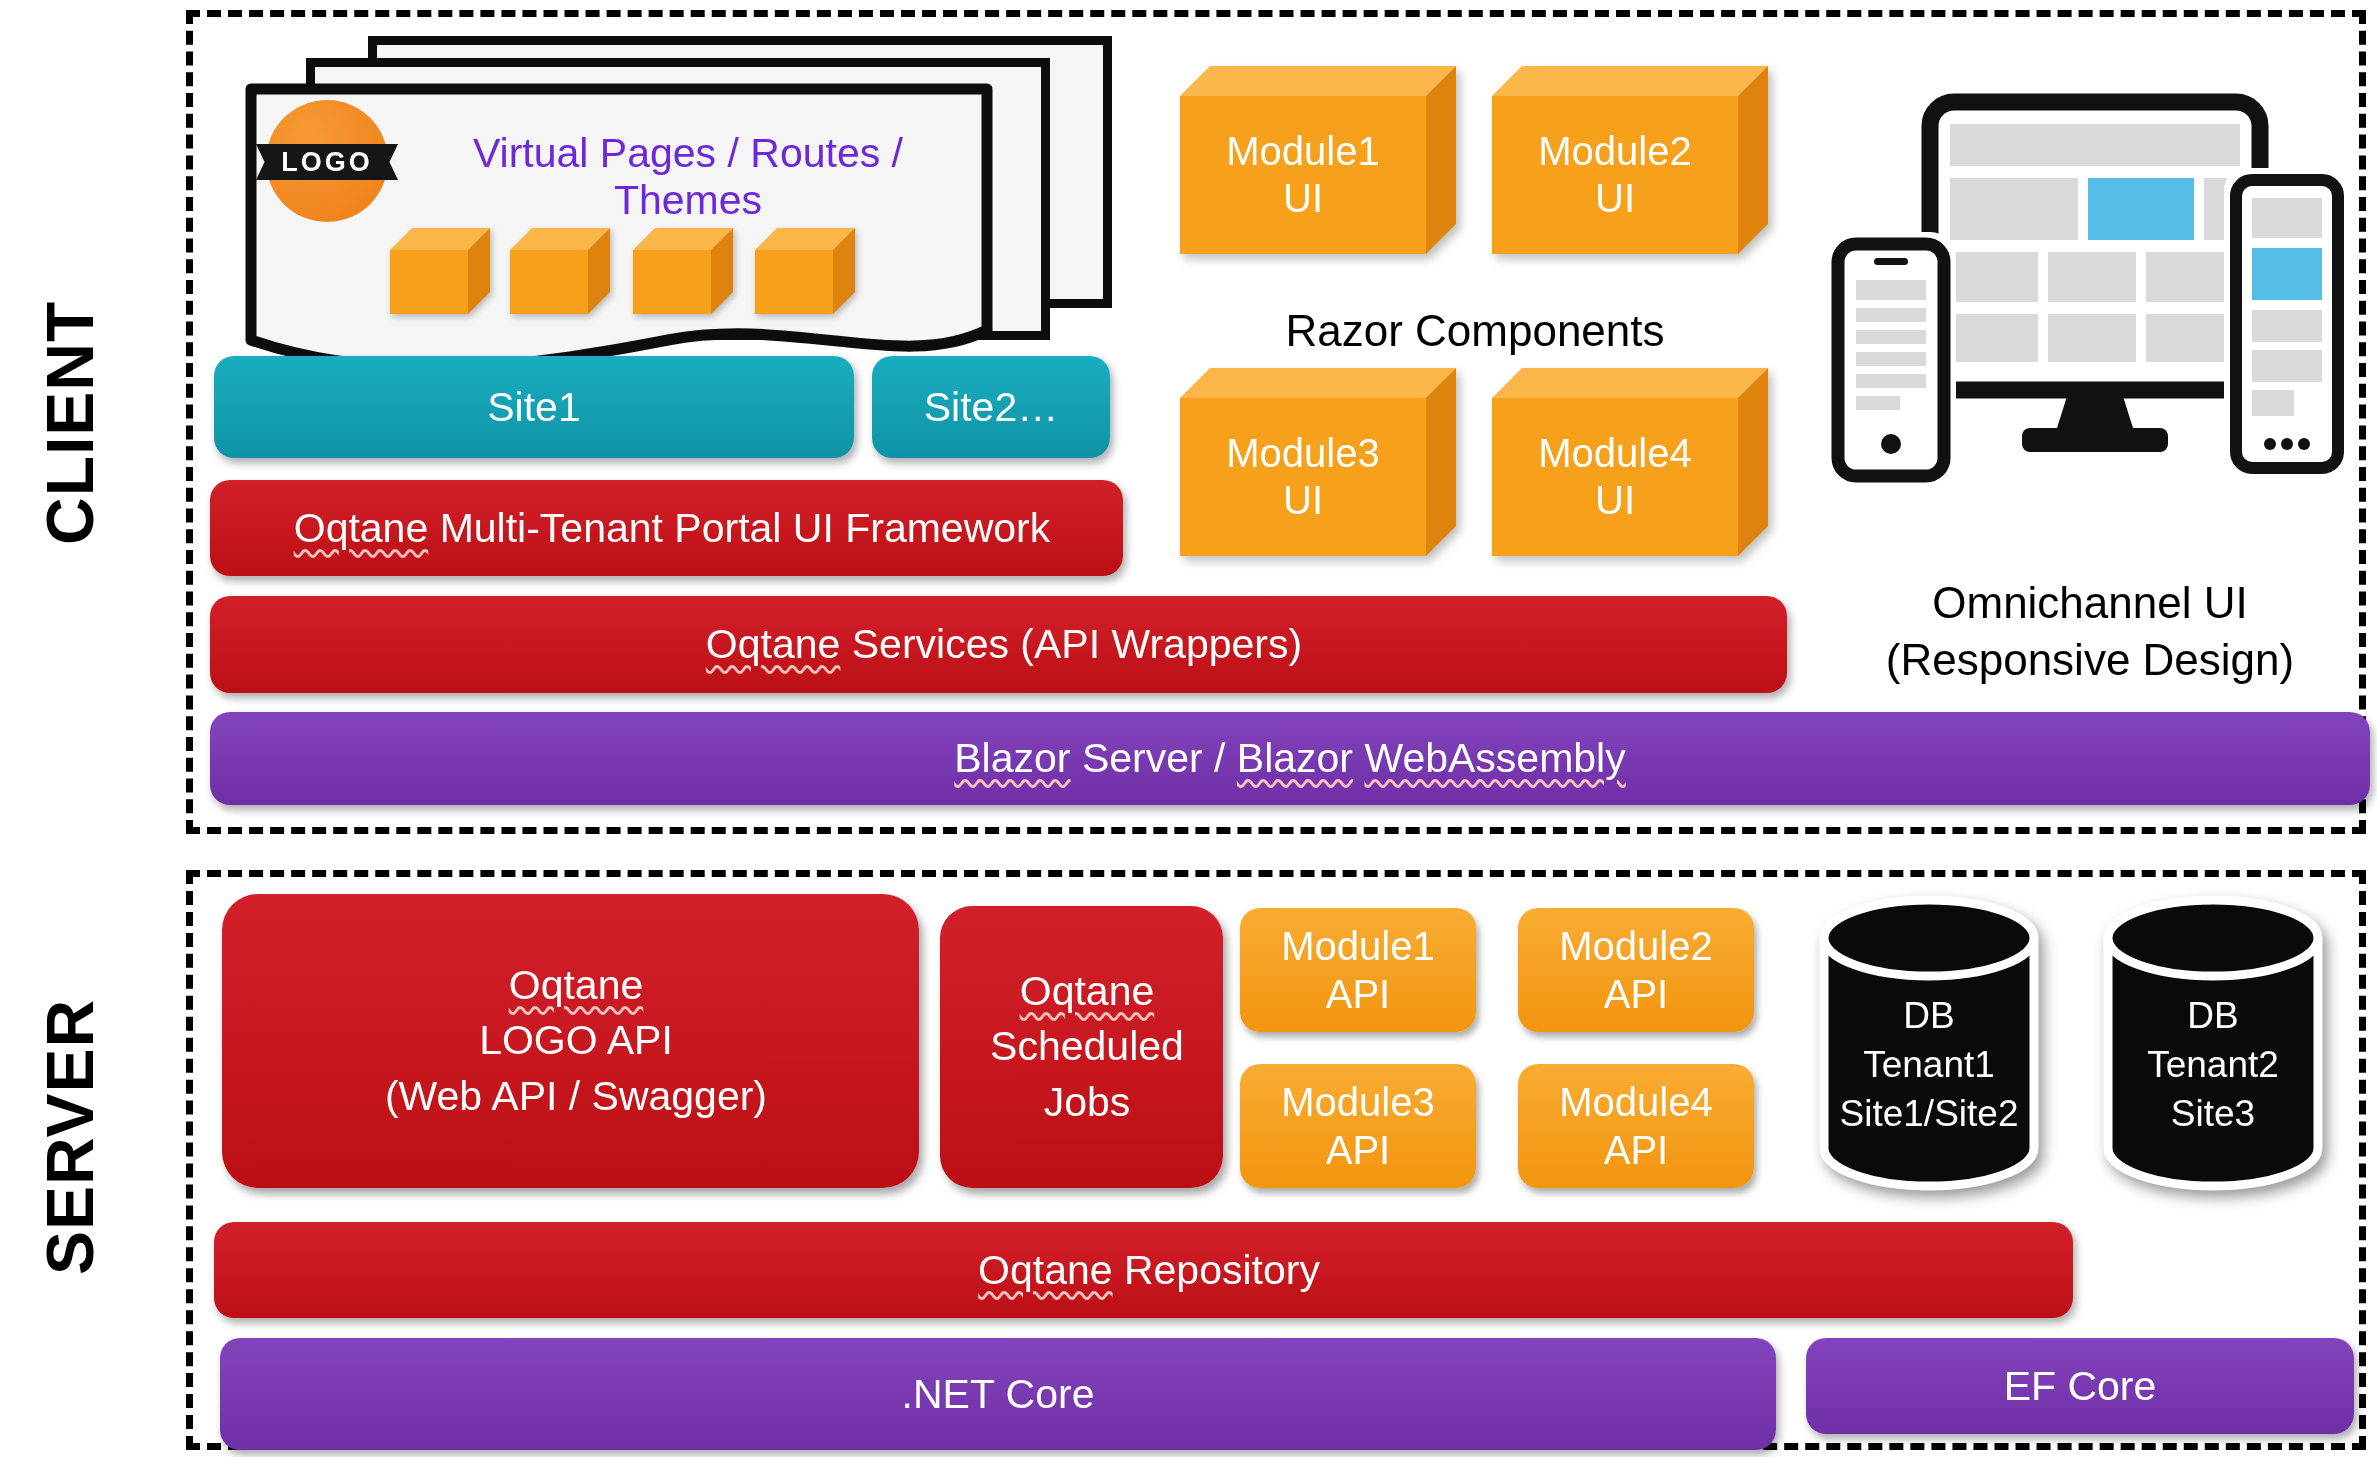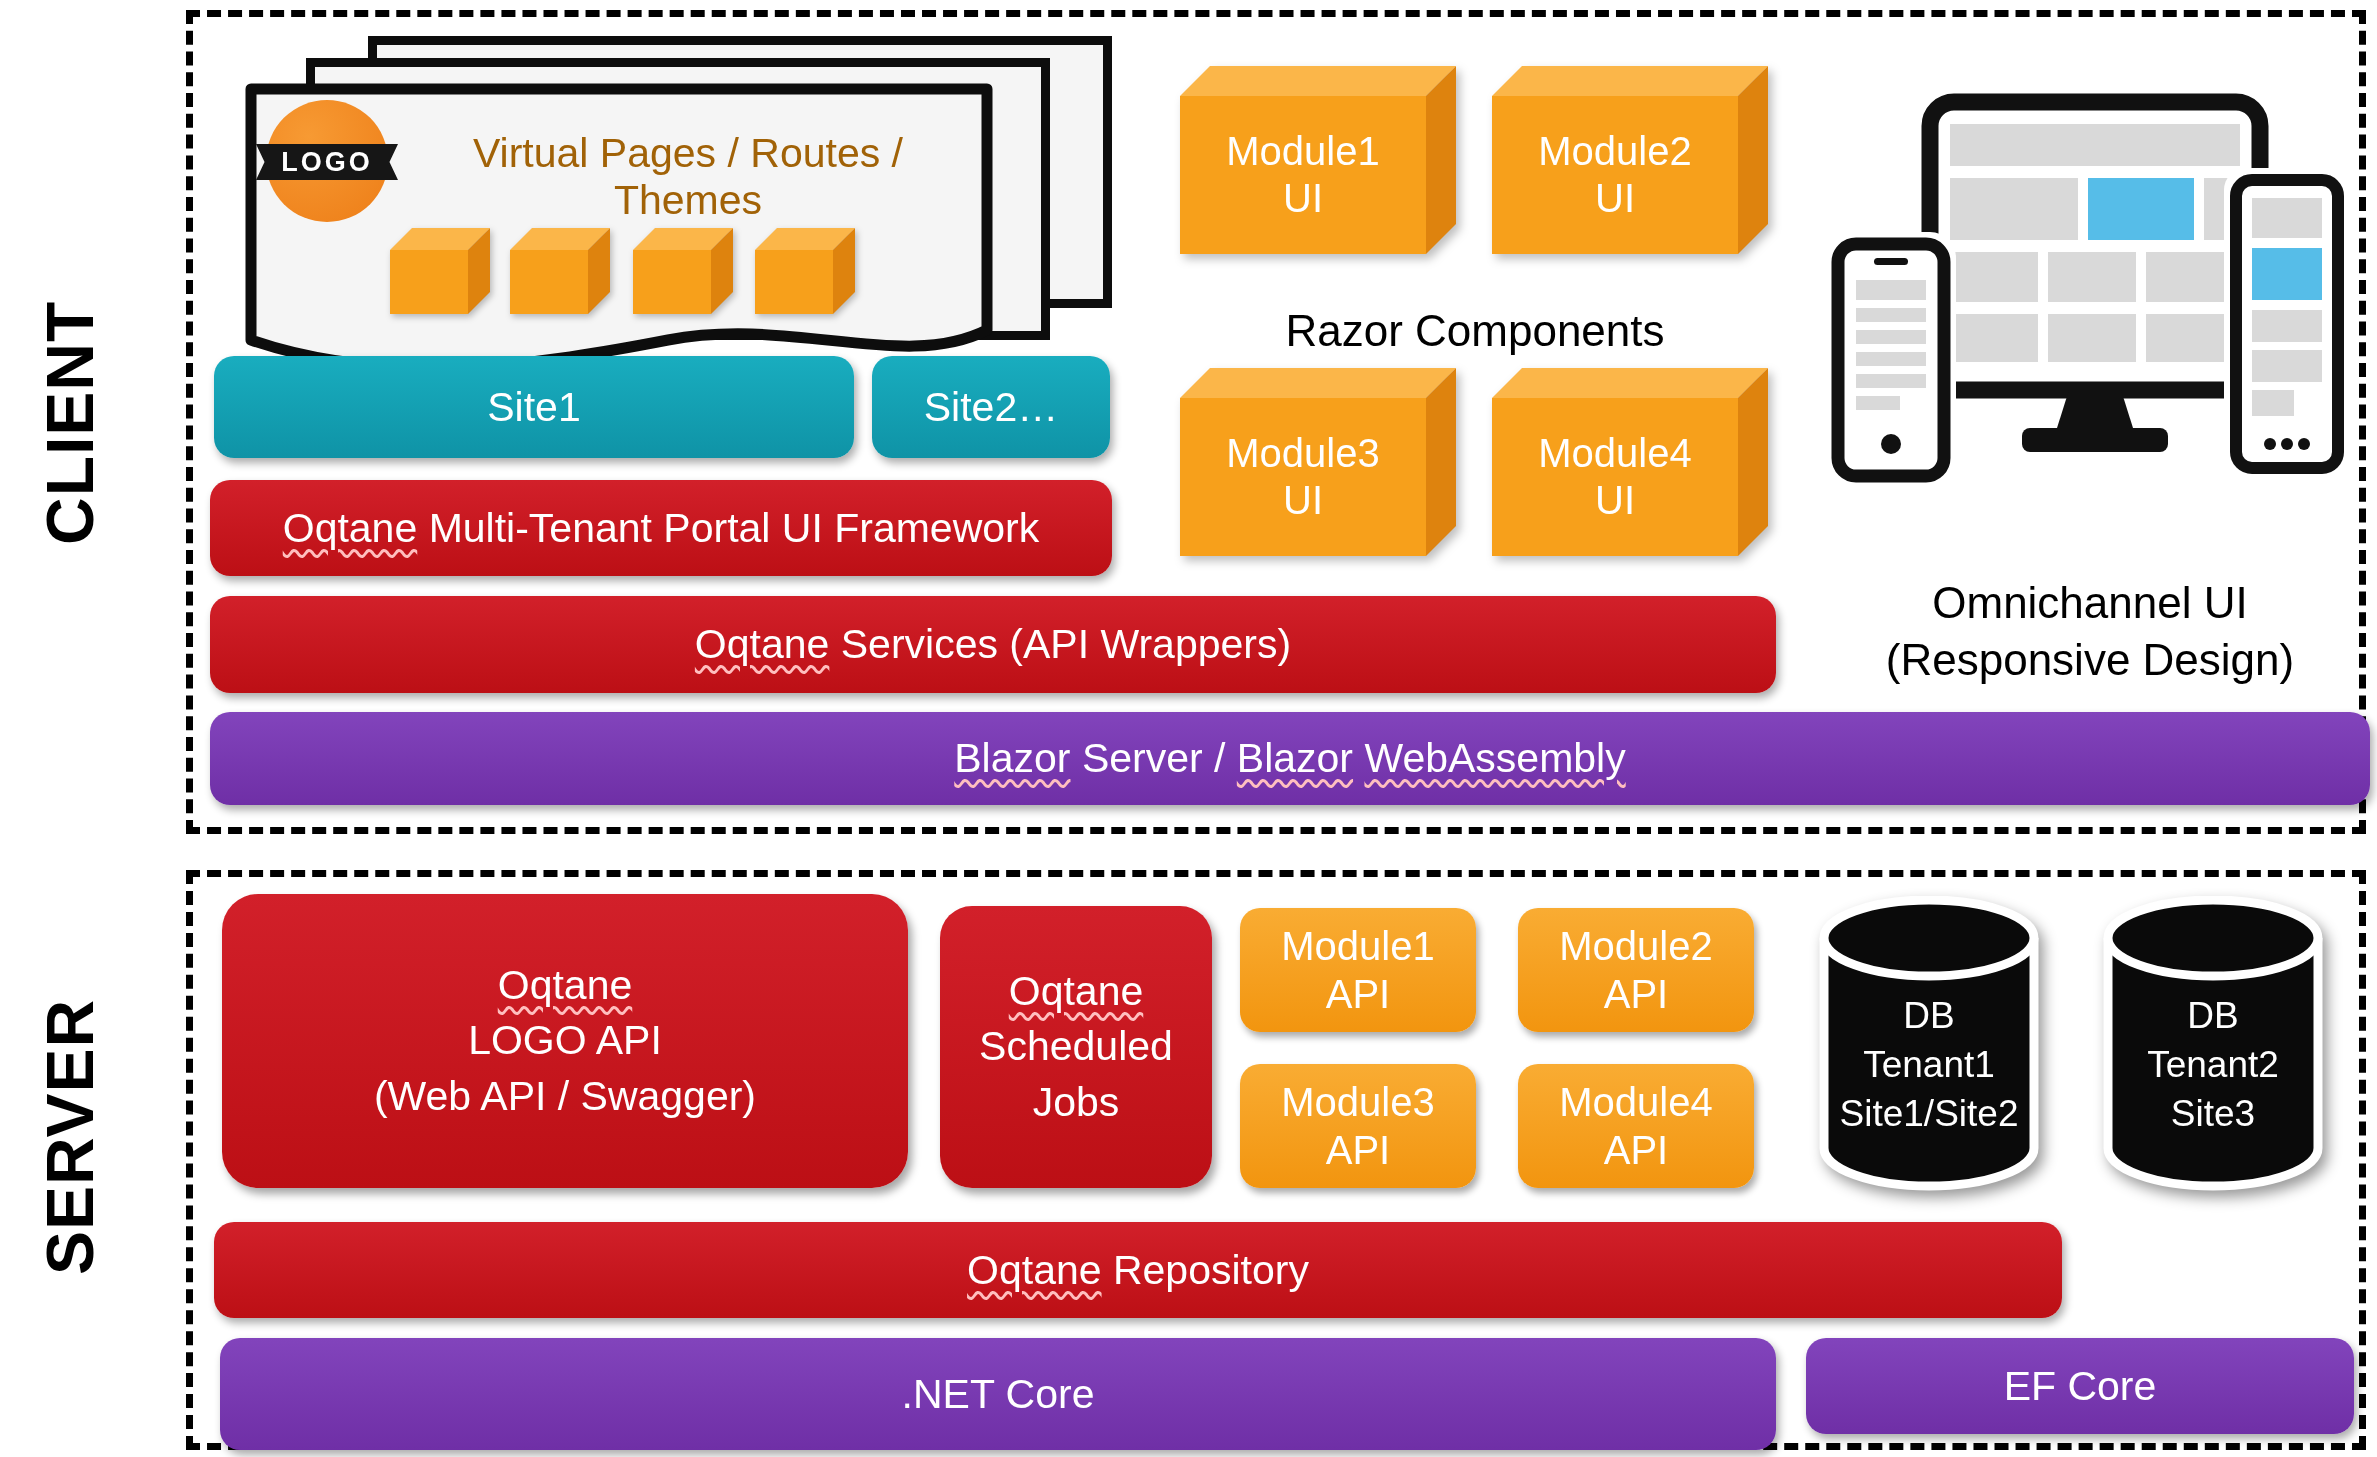--- a/index.html
+++ b/index.html
@@ -5,40 +5,40 @@
   html,body{margin:0;padding:0;background:#fff;}
   .canvas{position:relative;width:2377px;height:1457px;background:#fff;overflow:hidden;
           font-family:"Liberation Sans",sans-serif;color:#111;}
   .abs{position:absolute;}
   .dashed-box{position:absolute;border:7px dashed #000;box-sizing:border-box;background:#fff;}
   .side-label{position:absolute;width:230px;height:70px;line-height:70px;text-align:center;
               transform:rotate(-90deg);font-size:66px;font-weight:700;letter-spacing:1px;color:#000;}
   
   .bar{position:absolute;display:flex;align-items:center;justify-content:center;color:#fff;
        font-size:41px;border-radius:20px;box-shadow:3px 5px 8px rgba(0,0,0,.33);}
-  .red{background:linear-gradient(180deg,#D2202A 0%,#BC0F15 100%);}
+  .red{background:linear-gradient(180deg,#D2202A 0%,#BC0F15 100%);padding-left:11px;}
   .purple{background:linear-gradient(180deg,#8244BC 0%,#6F2FA6 100%);}
   .teal{background:linear-gradient(180deg,#19ADBF 0%,#0F93A6 100%);}
   .orange-flat{background:linear-gradient(180deg,#F9AC33 0%,#F2950F 100%);}
   .rbox{position:absolute;display:flex;flex-direction:column;align-items:center;justify-content:center;
         color:#fff;font-size:41px;line-height:1.35;box-shadow:4px 6px 9px rgba(0,0,0,.35);text-align:center;}
   .squiggle{text-decoration-line:underline;text-decoration-style:wavy;text-decoration-color:#ffbfbf;
             text-decoration-thickness:3px;text-underline-offset:7px;}
   .preline{white-space:pre-line;}
   
   .page-back{position:absolute;background:#f5f5f5;border:9px solid #0d0d0d;box-sizing:border-box;}
   .front-page{position:absolute;left:244px;top:82px;width:750px;height:314px;}
   .front-page svg{position:absolute;left:0;top:0;}
   .logo-badge{position:absolute;left:22px;top:18px;width:122px;height:122px;border-radius:50%;
               background:radial-gradient(circle at 35% 30%,#F79A33,#ED7D17);}
   .logo-ribbon{position:absolute;left:-10px;top:44px;width:142px;height:36px;background:#161616;
                clip-path:polygon(0 0,100% 0,94% 50%,100% 100%,0 100%,6% 50%);
                display:flex;align-items:center;justify-content:center;color:#fff;font-weight:700;
                font-size:27px;letter-spacing:3px;text-align:right;}
-  .pages-title{position:absolute;left:150px;top:48px;width:588px;text-align:center;font-size:41px;color:#a16207;}
+  .pages-title{position:absolute;left:150px;top:48px;width:588px;text-align:center;font-size:41px;color:#6d28d9;}
   
   .cube-l{position:absolute;width:276px;height:188px;filter:drop-shadow(4px 5px 5px rgba(0,0,0,.25));}
   .cube-l .face-top{position:absolute;left:0;top:0;width:276px;height:30px;background:#FBB649;
                     clip-path:polygon(30px 0,276px 0,246px 30px,0 30px);}
   .cube-l .face-side{position:absolute;left:246px;top:0;width:30px;height:188px;background:#DE830E;
                      clip-path:polygon(0 30px,30px 0,30px 158px,0 188px);}
   .cube-l .face-front{position:absolute;left:0;top:30px;width:246px;height:158px;background:#F7A01B;
                       display:flex;align-items:center;justify-content:center;text-align:center;
                       color:#fff;font-size:40px;line-height:1.18;}
   .cube-s{position:absolute;width:100px;height:86px;filter:drop-shadow(2px 3px 3px rgba(0,0,0,.25));}

